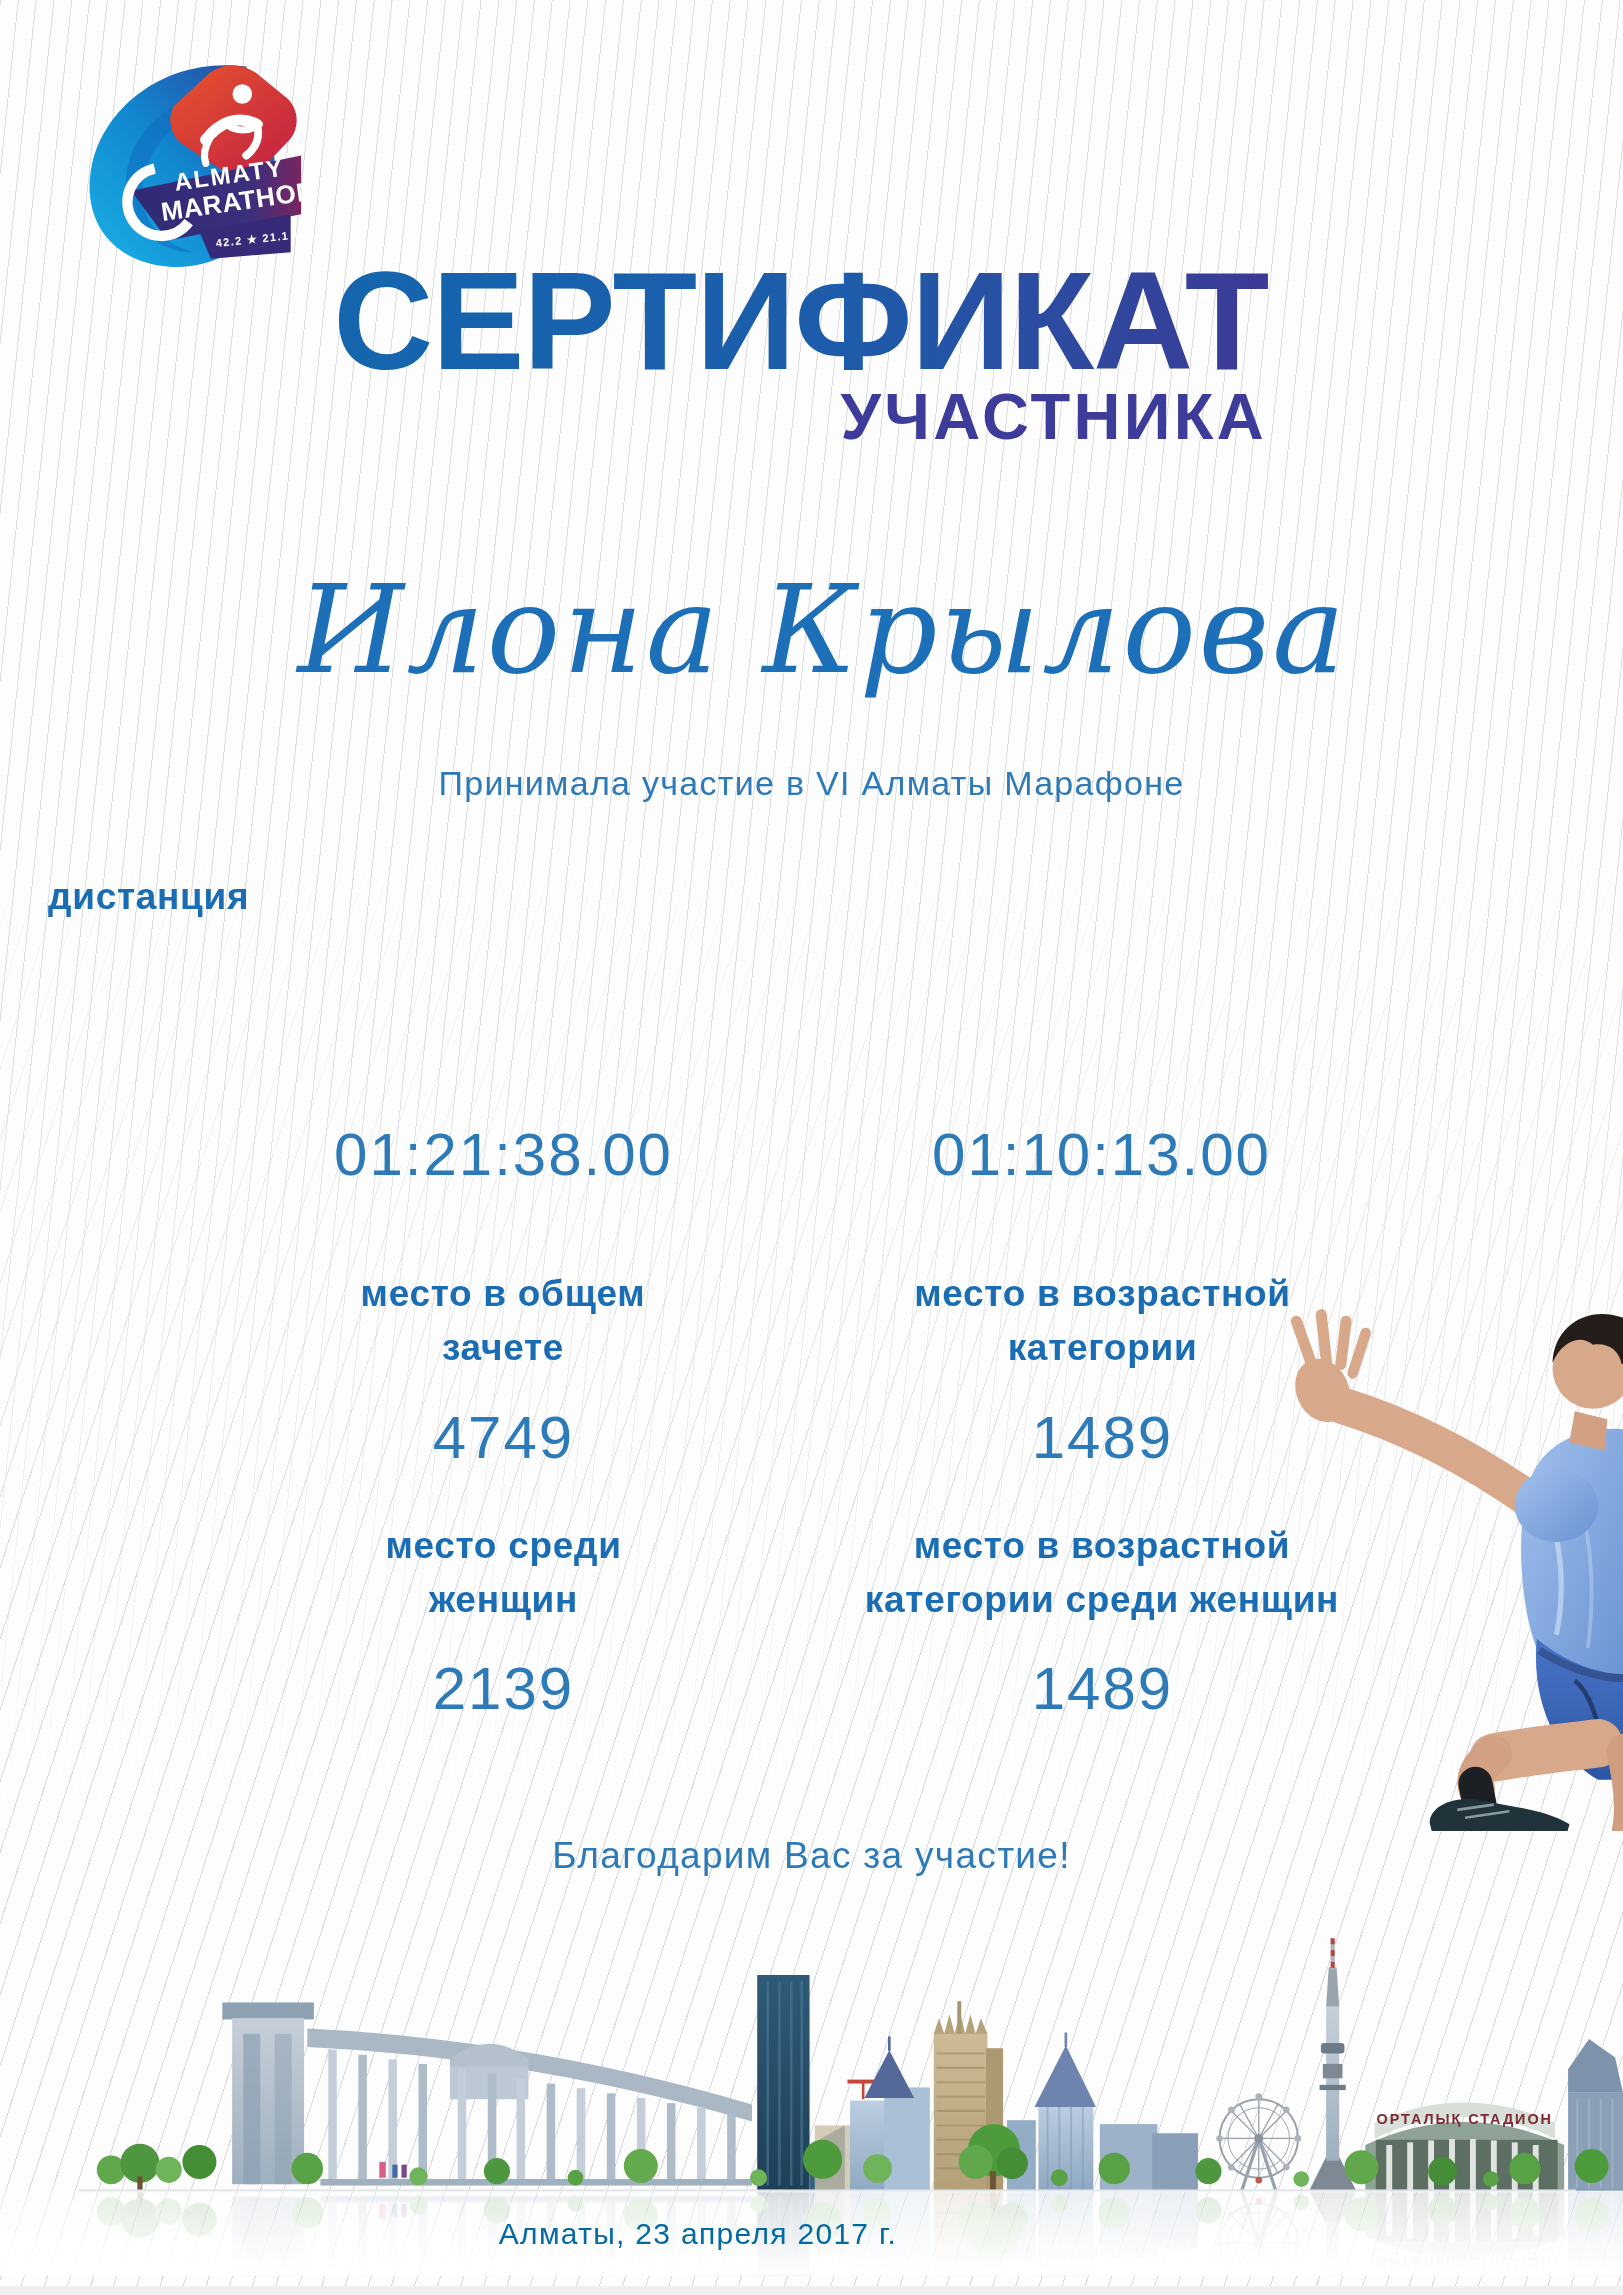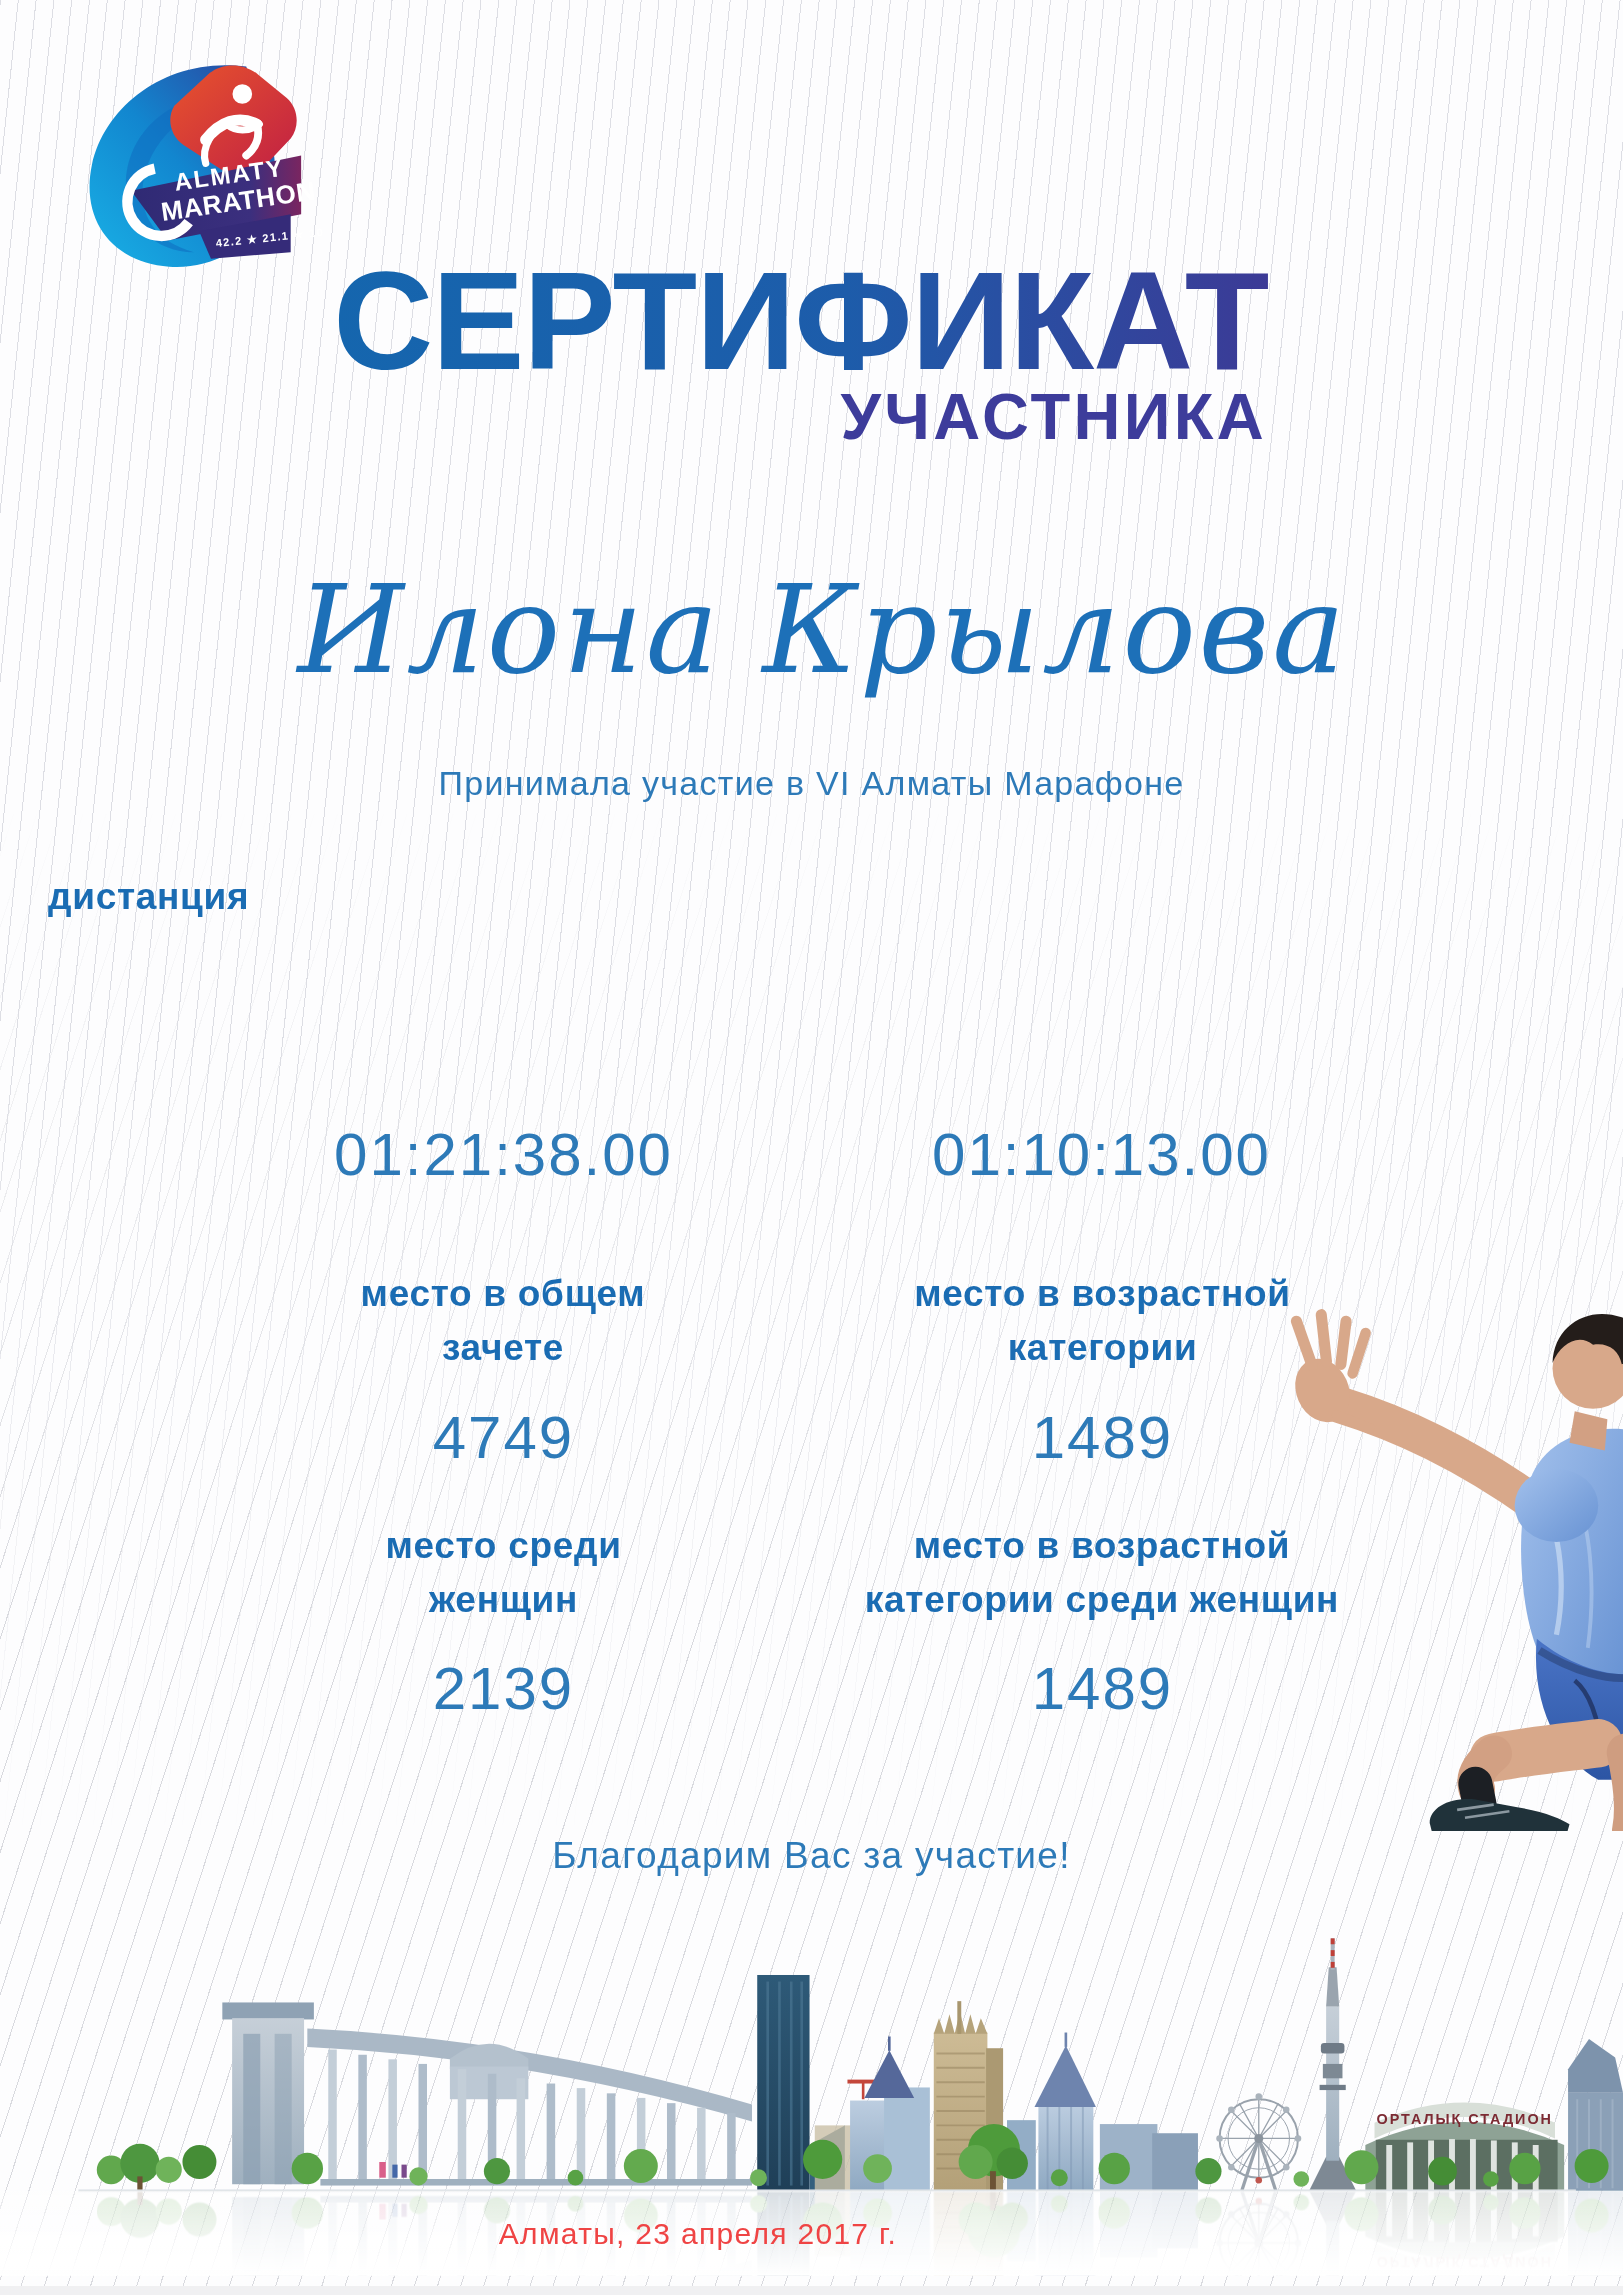--- a/index.html
+++ b/index.html
@@ -70,21 +70,21 @@
   .r3r-label{left:821px;width:562px;top:1519px;}
   .r3r-value{left:867px;width:471px;top:1656px;}
   .thanks{
     position:absolute;left:0;top:1835px;width:1623px;text-align:center;
     font-size:37px;color:#2d7ab8;letter-spacing:1.3px;
   }
   .skyline{position:absolute;left:0;top:1929px;width:1623px;height:347px;}
   .runner-photo{position:absolute;left:1235px;top:1223px;width:392px;height:608px;}
   .footer-date{
     position:absolute;left:0;top:2217px;width:1396px;text-align:center;
-    font-size:30px;color:#ef4444;letter-spacing:1.3px;
+    font-size:30px;color:#0369a1;letter-spacing:1.3px;
   }
 </style>
 </head>
 <body>
 
 <div class="page">
   <div class="lines-a"></div>
   <div class="lines-b"></div>
 
   <svg class="logo" viewBox="0 0 390 330">

